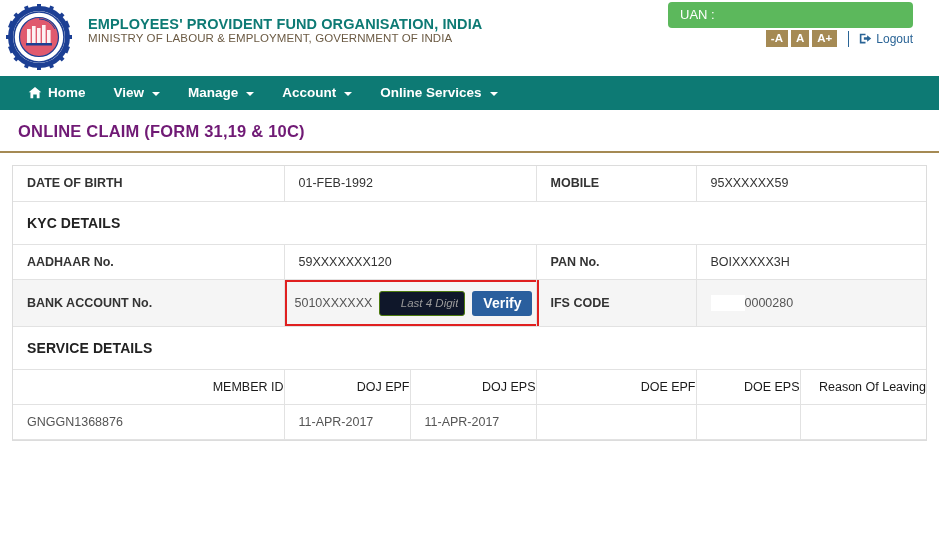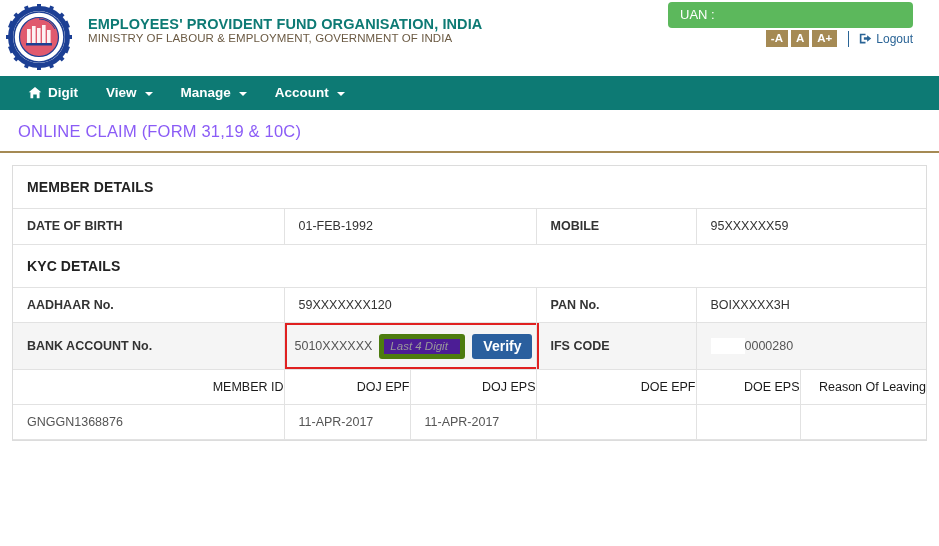--- a/index.html
+++ b/index.html
@@ -123,22 +123,22 @@
   .home-icon { display: block; margin-top: -1px; }
 
   
   .page-title-bar {
     padding: 12px 0 10px 18px;
     border-bottom: 2px solid #a58a54;
     background: #ffffff;
   }
   .page-title {
     font-size: 16.5px;
-    font-weight: normal;
-    color: #8b5cf6;
+    font-weight: bold;
+    color: #701a75;
     letter-spacing: .2px;
   }
 
   
   .content-panel {
     margin: 12px 12px 0 12px;
     border: 1px solid #dcdcdc;
     background: #ffffff;
   }
 
@@ -193,28 +193,29 @@
     background: #f5f5f5;
   }
   .acct-masked {
     font-size: 12.5px;
     color: #555555;
     white-space: nowrap;
   }
   .last4-input {
     width: 86px;
     height: 25px;
-    border: 5px solid #4d7c0f;
+    border: 1px solid #4d7c0f;
     border-radius: 3px;
     padding: 0 6px;
     font-size: 11.5px;
     font-style: italic;
     color: #9a9a9a;
     font-family: "Liberation Sans", sans-serif;
-    background: #4c1d95;
+    background: #0f172a;
+    text-align: right;
   }
   .last4-input::placeholder { color: #9a9a9a; font-style: italic; }
   .verify-btn {
     background: #2a5f9e;
     color: #ffffff;
     border: none;
     border-radius: 3px;
     font-size: 14px;
     font-weight: bold;
     padding: 0 11px;
@@ -328,47 +329,50 @@
     </a>
   </div>
 </div>
 
 <div class="navbar">
 
   <div class="nav-item">
     <svg class="home-icon" width="14" height="14" viewBox="0 0 16 16">
       <path d="M8 1.2 L0.8 7.2 h2 V14 h3.2 V9.8 h4 V14 h3.2 V7.2 h2 z" fill="#ffffff"></path>
     </svg>
-    <span>Digit</span>
+    <span>Home</span>
   </div>
 
   <div class="nav-item">
     <span>View</span>
     <span class="caret"></span>
   </div>
 
   <div class="nav-item">
     <span>Manage</span>
     <span class="caret"></span>
   </div>
 
   <div class="nav-item">
     <span>Account</span>
     <span class="caret"></span>
   </div>
 
+  <div class="nav-item">
+    <span>Online Services</span>
+    <span class="caret"></span>
+  </div>
 </div>
 
 <div class="page-title-bar">
   <span class="page-title">ONLINE CLAIM (FORM 31,19 &amp; 10C)</span>
 </div>
 
 <div class="content-panel">
 
-  <div class="section-head">MEMBER DETAILS</div>
   <table class="det">
     <colgroup>
       <col style="width:271px">
         <col style="width:252px">
         <col style="width:160px">
         <col style="width:230px">
     </colgroup>
     <tbody>
       <tr>
         <td class="lbl">DATE OF BIRTH</td>
@@ -408,20 +412,21 @@
         <td class="val">
           <span class="ifs-cell-inner">
             <span class="redact"></span>
             <span class="ifs-txt">0000280</span>
           </span>
         </td>
       </tr>
     </tbody>
   </table>
 
+  <div class="section-head">SERVICE DETAILS</div>
   <table class="det srv">
     <colgroup>
       <col style="width:271px">
         <col style="width:126px">
         <col style="width:126px">
         <col style="width:160px">
         <col style="width:104px">
         <col style="width:126px">
     </colgroup>
     <thead>

